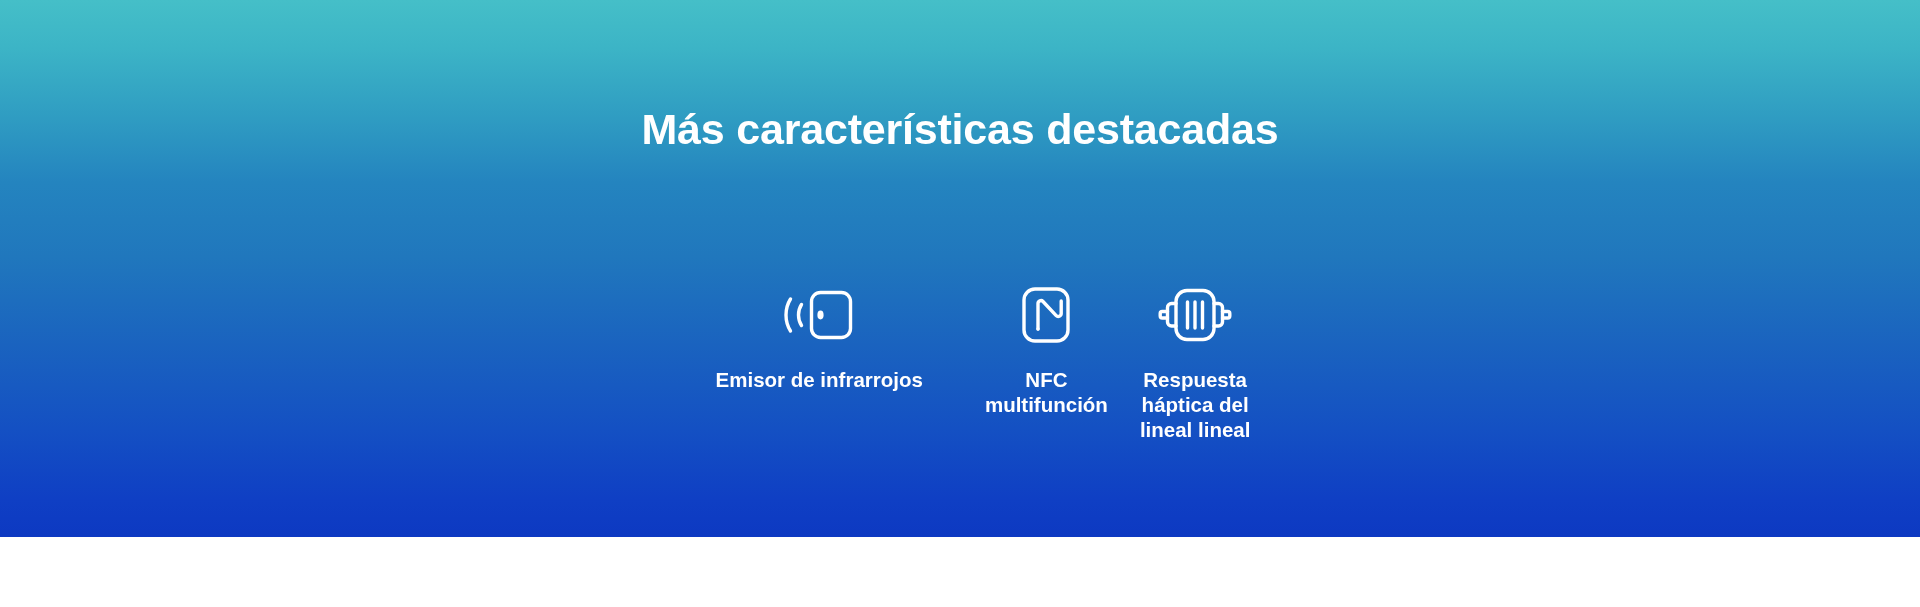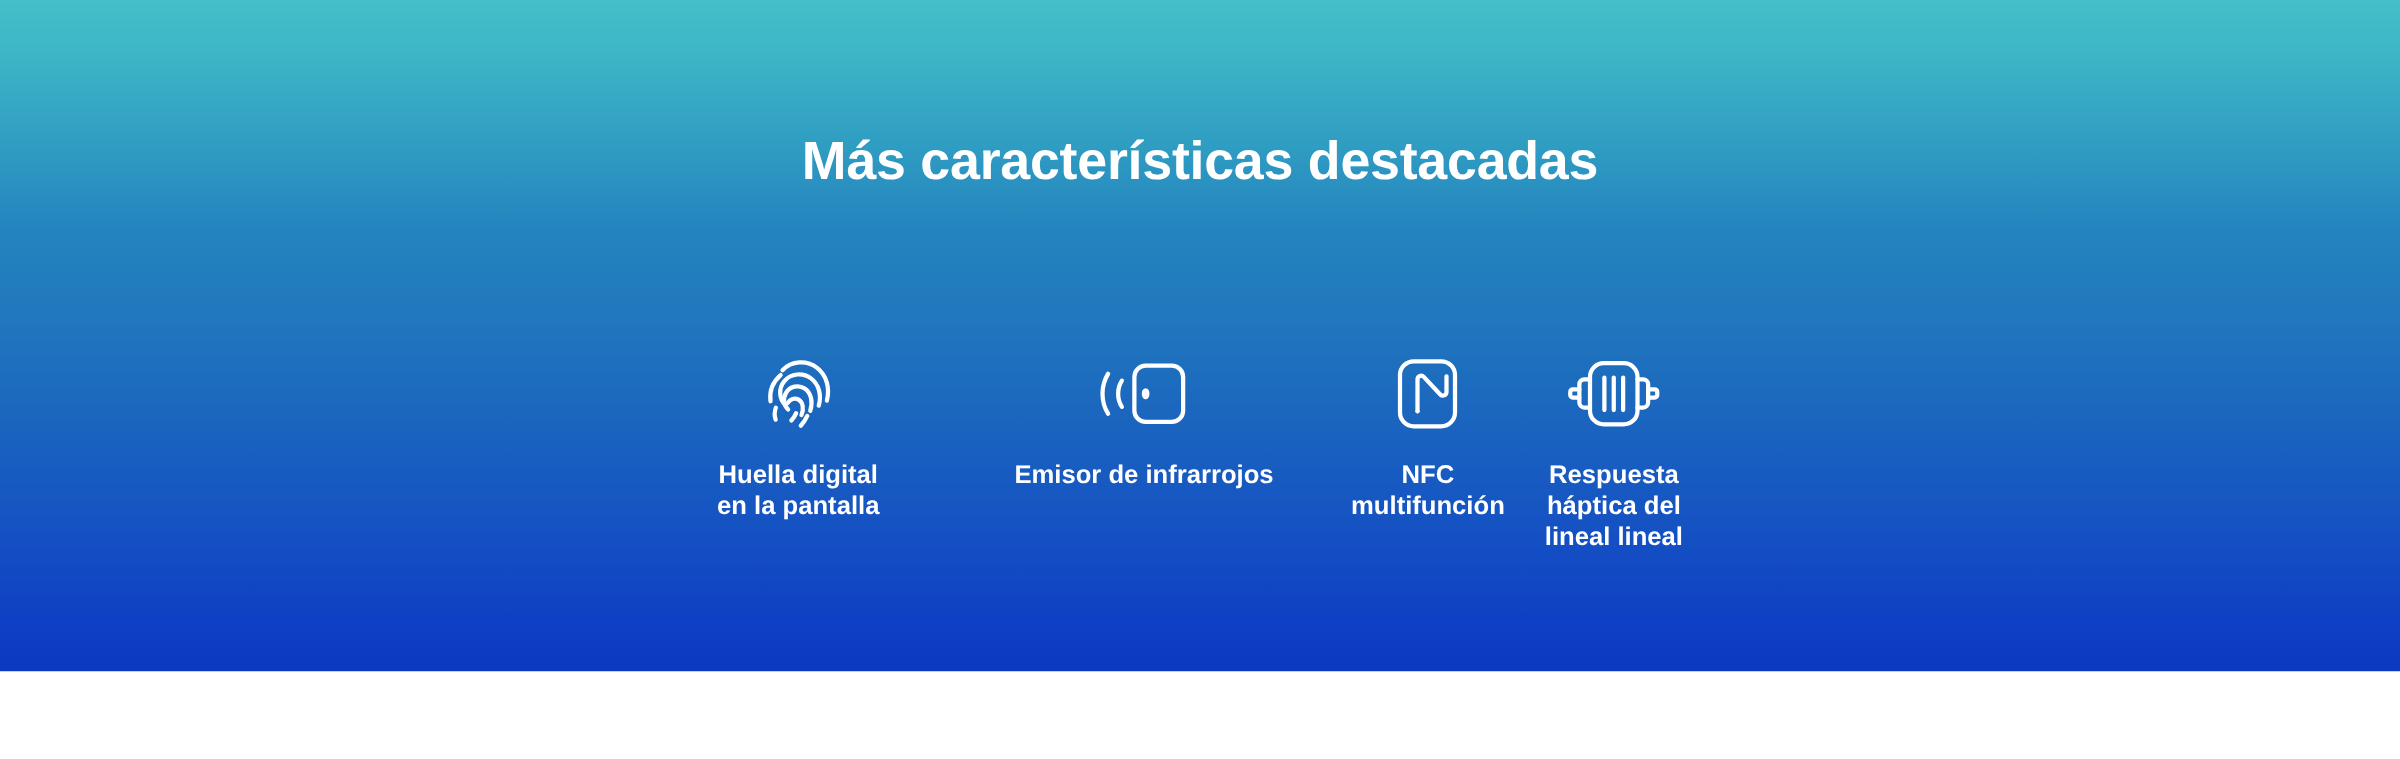--- a/index.html
+++ b/index.html
@@ -77,36 +77,20 @@
 </style>
 </head>
 <body>
 
 <div id="hero">
 
   <h2 class="title">Más características destacadas</h2>
 
   <div class="features">
 
-    <div class="feature f0">
-      <span class="icon-wrap">
-        <svg width="56" height="62" viewBox="0 0 56 62" fill="none" stroke="#ffffff" stroke-width="3.4" stroke-linecap="round">
-          <path d="M50.5 36.5c2.6-9.9-.2-20.3-7.8-26.2C34.3 3.8 22.2 4.6 15 12.2"></path>
-          <path d="M44 40.5c2.4-8.3.2-17-6.2-21.8-6.6-5-16.1-4-21.3 2.2-4.8 5.7-4.4 14 .8 19.1"></path>
-          <path d="M37.2 44.6c2.3-6.9.8-14.3-4.4-17.8-5-3.4-11.9-1.7-15 3.5-2.6 4.3-1.8 10 1.7 13.3"></path>
-          <path d="M30.2 48c2-4.6 1.3-10.1-2.3-12.3-3.1-1.9-7.1-.5-8.8 2.8"></path>
-          <path d="M13.5 16.1C7.3 21.5 4.4 29.3 5.4 37"></path>
-          <path d="M9.7 42.1c-1.2 3.2-1.2 6.6-.2 9.6"></path>
-          <path d="M22.1 52.3c1.6-1.6 2.9-3.6 3.8-5.8"></path>
-          <path d="M29.6 56.6c2.1-2.3 3.9-5 5.2-7.9"></path>
-        </svg>
-      </span>
-      <div class="f-label">Huella digital
-en la pantalla</div>
-    </div>
 
     <div class="feature f1">
       <span class="icon-wrap">
         <svg width="70" height="56" viewBox="0 0 70 56" fill="none" stroke="#ffffff" stroke-width="3.4" stroke-linecap="round">
           <rect x="27.5" y="5.5" width="39" height="45" rx="9" ry="9"></rect>
           <ellipse cx="36.5" cy="28" rx="3.1" ry="4.4" fill="#ffffff" stroke="none"></ellipse>
           <path d="M17.5 17.5c-4 6.2-4 14.8 0 21"></path>
           <path d="M6.5 12c-6 9.5-6 22.5 0 32"></path>
         </svg>
       </span>

